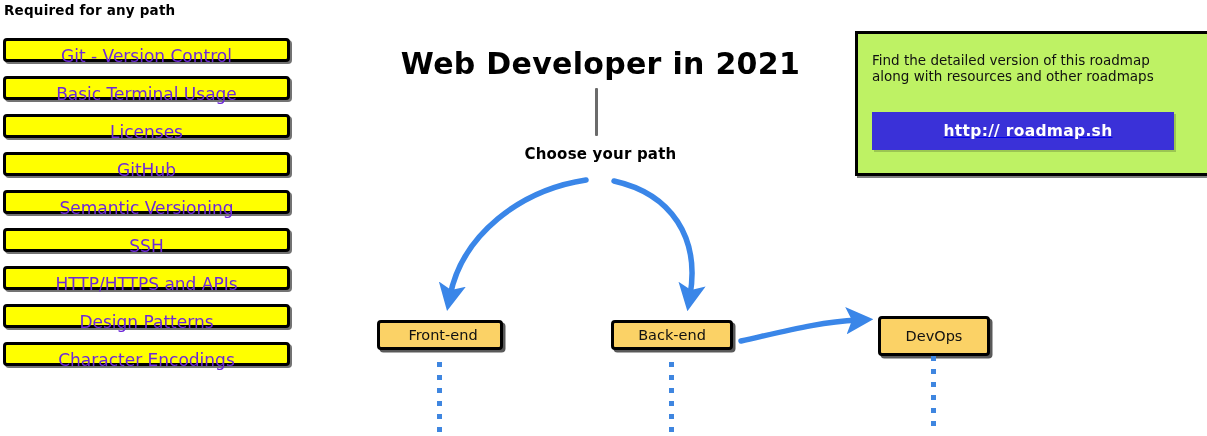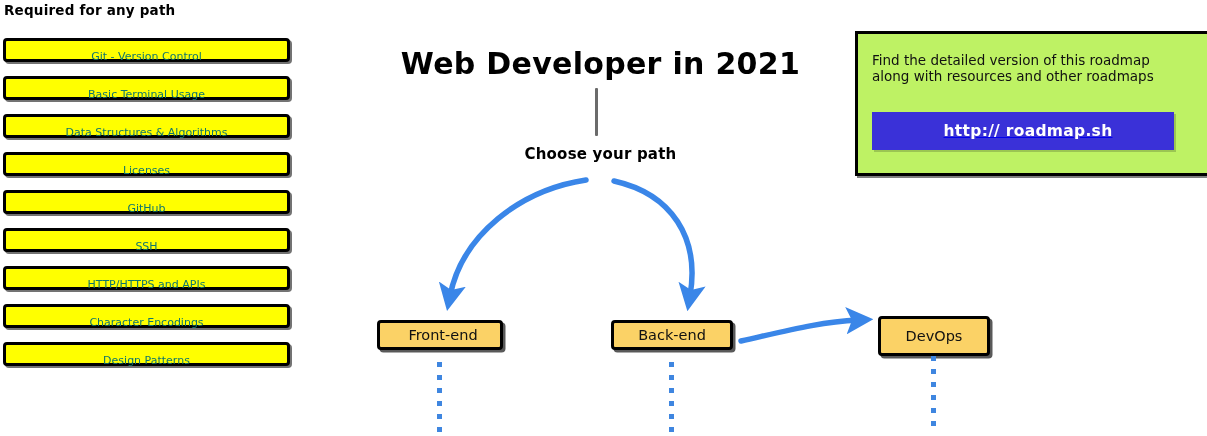--- a/index.html
+++ b/index.html
@@ -48,22 +48,22 @@
     background: #ffff00;
     border: 3px solid #000000;
     border-radius: 4px;
     box-sizing: border-box;
     display: flex;
     align-items: center;
     justify-content: center;
     box-shadow: 2px 2px 0 rgba(0,0,0,0.55);
   }
   .req-item-label {
-    font-size: 11px;
-    color: #0f766e;
+    font-size: 17px;
+    color: #6d28d9;
     line-height: 1;
     white-space: nowrap;
     margin-top: 12px;
   }
 
   
   #roadmap-title {
     position: absolute;
     left: 0px;
     top: 26px;
@@ -192,39 +192,39 @@
   <div id="required-heading">Required for any path</div>
 
   <div id="required-list">
     <div class="req-item">
       <span class="req-item-label">Git - Version Control</span>
     </div>
     <div class="req-item">
       <span class="req-item-label">Basic Terminal Usage</span>
     </div>
     <div class="req-item">
-      <span class="req-item-label">Data Structures &amp; Algorithms</span>
-    </div>
-    <div class="req-item">
       <span class="req-item-label">Licenses</span>
     </div>
     <div class="req-item">
       <span class="req-item-label">GitHub</span>
     </div>
     <div class="req-item">
+      <span class="req-item-label">Semantic Versioning</span>
+    </div>
+    <div class="req-item">
       <span class="req-item-label">SSH</span>
     </div>
     <div class="req-item">
       <span class="req-item-label">HTTP/HTTPS and APIs</span>
     </div>
     <div class="req-item">
+      <span class="req-item-label">Design Patterns</span>
+    </div>
+    <div class="req-item">
       <span class="req-item-label">Character Encodings</span>
-    </div>
-    <div class="req-item">
-      <span class="req-item-label">Design Patterns</span>
     </div>
   </div>
 </section>
 
 <h1 id="roadmap-title">Web Developer in 2021</h1>
 
 <div id="title-stem"></div>
 
 <div id="choose-path-label">Choose your path</div>
 

